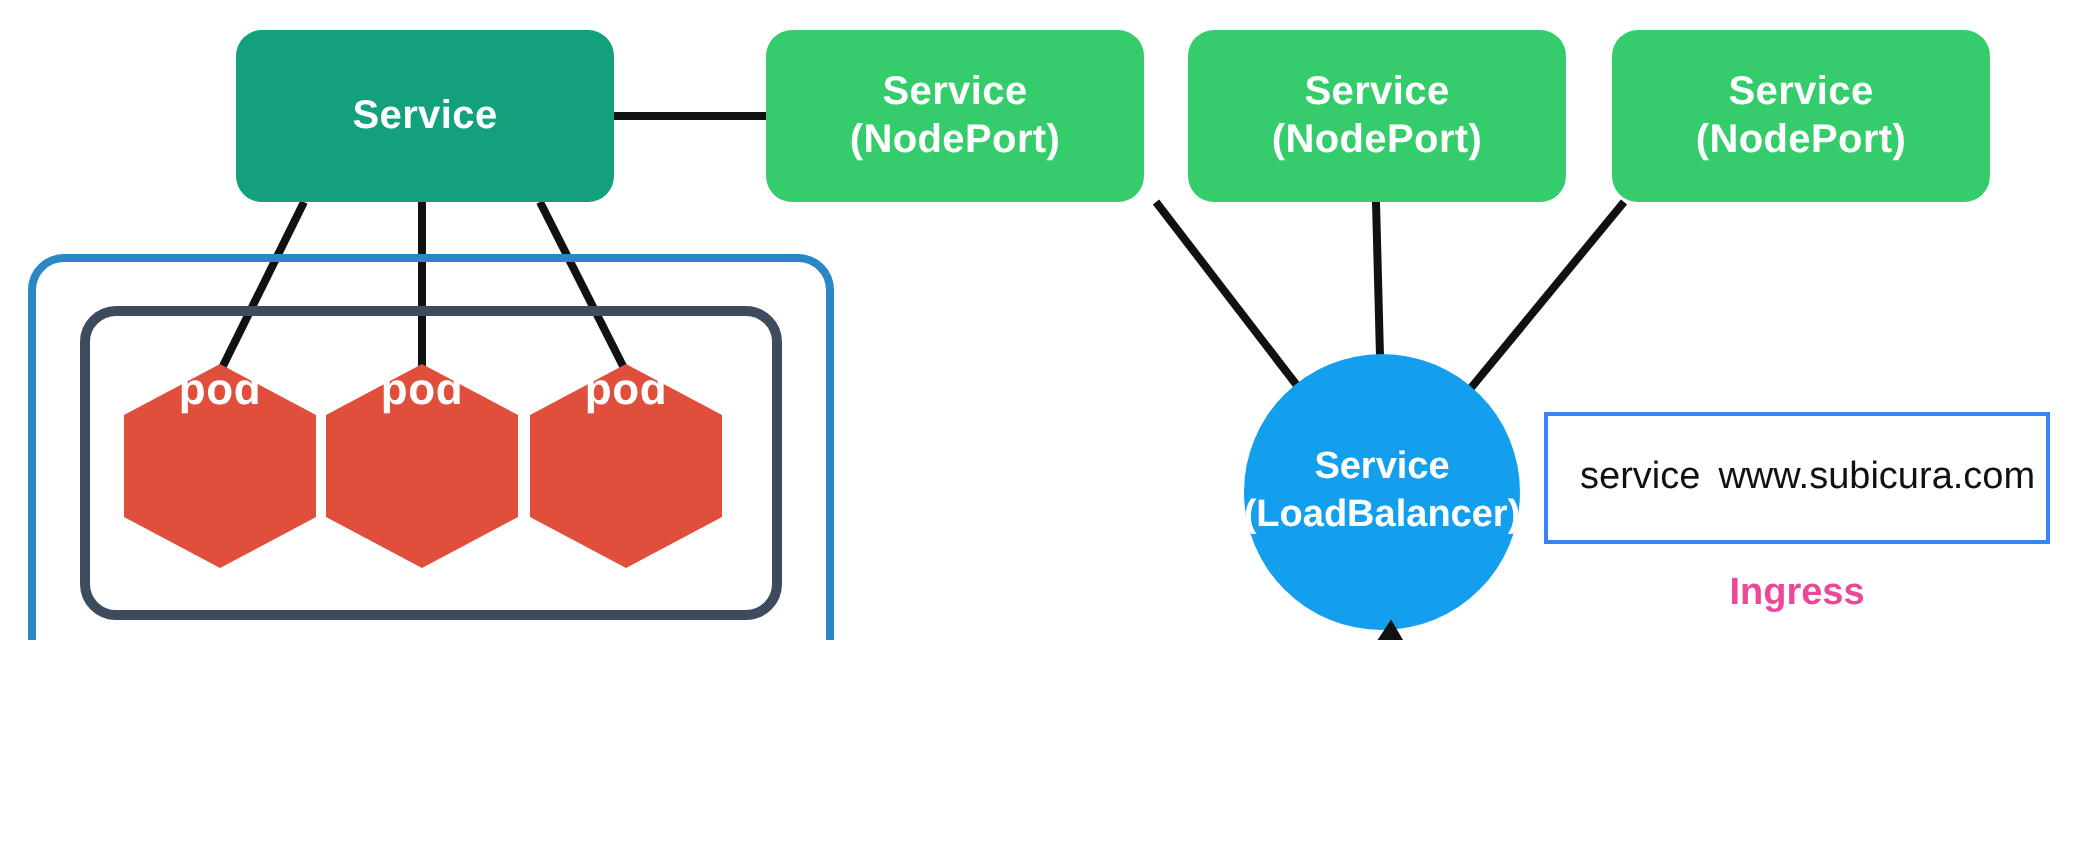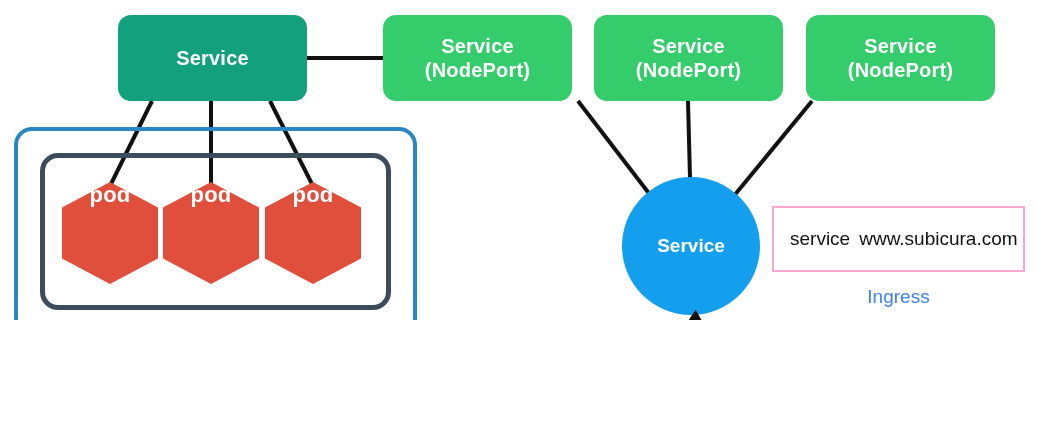--- a/index.html
+++ b/index.html
@@ -75,23 +75,23 @@
   }
   .replicaset-box {
     border: 5px solid #3c4c5c;
     border-radius: 18px;
     background: transparent;
     z-index: 2;
   }
 
   .group-label {
     position: absolute;
-    font-weight: normal;
+    font-weight: bold;
     font-size: 19px;
-    color: #3b82f6;
+    color: #ec4899;
     text-align: center;
     white-space: nowrap;
     z-index: 3;
   }
 
   
   .pod {
     z-index: 3;
     display: flex;
     align-items: flex-start;
@@ -102,21 +102,21 @@
     color: #ffffff;
     font-weight: bold;
     font-size: 22px;
     letter-spacing: .3px;
     z-index: 2;
     pointer-events: none;
   }
 
   
   .ingress-box {
-    border: 2px solid #f9a8d4;
+    border: 2px solid #3b82f6;
     background: #ffffff;
     display: flex;
     align-items: center;
     padding-left: 16px;
     box-sizing: border-box;
     z-index: 3;
   }
   .ingress-text {
     font-size: 19px;
     color: #111111;
@@ -184,20 +184,21 @@
 
   <div class="node pod" style="left:265px; top:182px; width:96px; height:102px;">
     <svg width="96" height="102" viewBox="0 0 96 102" style="position:absolute;left:0;top:0;">
       <polygon points="48,0 96,25.5 96,76.5 48,102 0,76.5 0,25.5" fill="#E04E3C"></polygon>
     </svg>
     <span class="pod-label">pod</span>
   </div>
 
   <div class="node svc-circle" style="left:622px; top:177px; width:138px; height:138px; background:#139FEE;">
     <span>Service</span>
+    <span>(LoadBalancer)</span>
   </div>
 
   <div class="node ingress-box" style="left:772px; top:206px; width:253px; height:66px;">
     <div class="ingress-text">
       <span>service</span><span class="gap"></span><span>www.subicura.com</span>
     </div>
   </div>
   <div class="group-label" style="left:772px; top:286px; width:253px;">Ingress</div>
 
   <div class="node browser-icon" style="left:840px; top:339px; width:86px; height:86px;">

